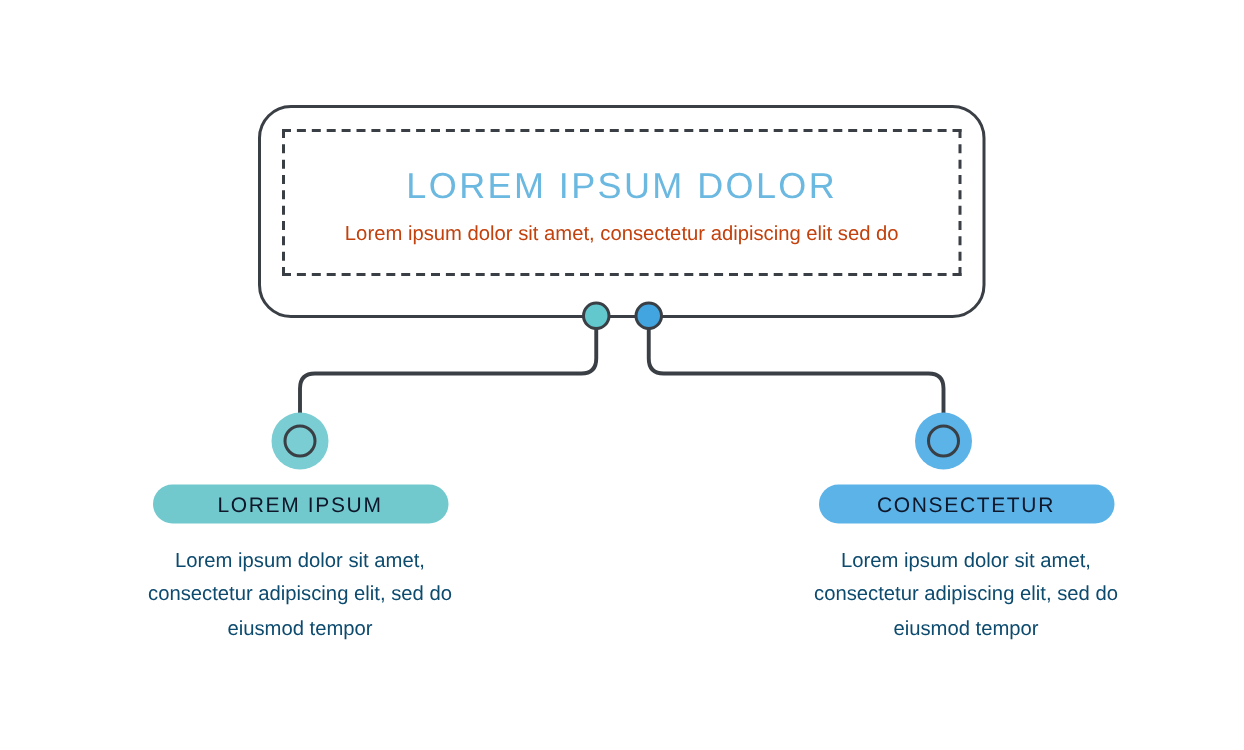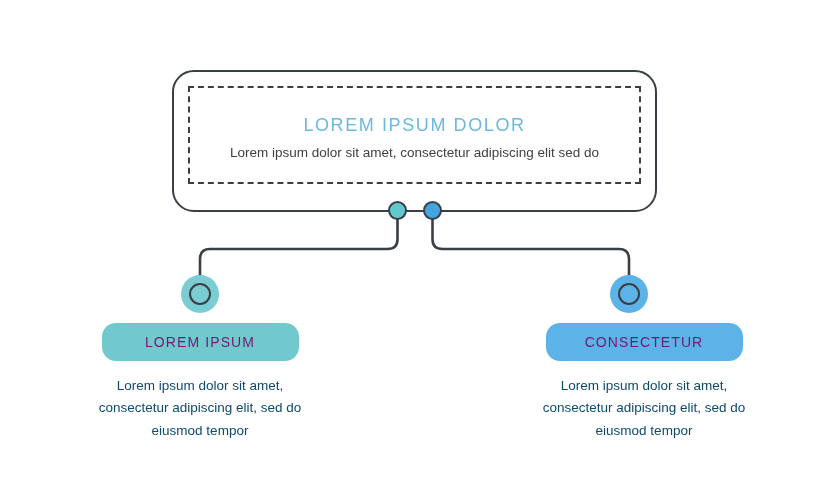--- a/index.html
+++ b/index.html
@@ -47,28 +47,28 @@
     bottom: 26px;
     box-sizing: border-box;
     border: 2.5px dashed #3a3f45;
     display: flex;
     flex-direction: column;
     align-items: center;
     justify-content: center;
   }
   .main-title {
     color: #6bb8e0;
-    font-size: 18px;
+    font-size: 24px;
     letter-spacing: 1.6px;
     font-weight: 400;
     white-space: nowrap;
     margin: 4px 0 9px 0;
   }
   .main-subtitle {
-    color: #404040;
+    color: #c2410c;
     font-size: 13.5px;
     font-weight: 400;
     white-space: nowrap;
     margin: 0;
   }
 
   
   .edge-node {
     position: absolute;
     width: 19px;
@@ -108,26 +108,26 @@
     top: 323px;
     display: flex;
     flex-direction: column;
     align-items: center;
   }
   .branch.left  { left: 80px; }
   .branch.right { left: 524px; }
 
   .pill {
     width: 197px;
-    height: 38px;
+    height: 26px;
     border-radius: 14px;
     display: flex;
     align-items: center;
     justify-content: center;
-    color: #701a75;
+    color: #0f172a;
     font-size: 14px;
     letter-spacing: 1.1px;
     font-weight: 400;
     white-space: nowrap;
   }
   .pill.teal { background: #72c9cd; }
   .pill.blue { background: #5cb3e8; }
 
   .branch-body {
     margin-top: 14px;

